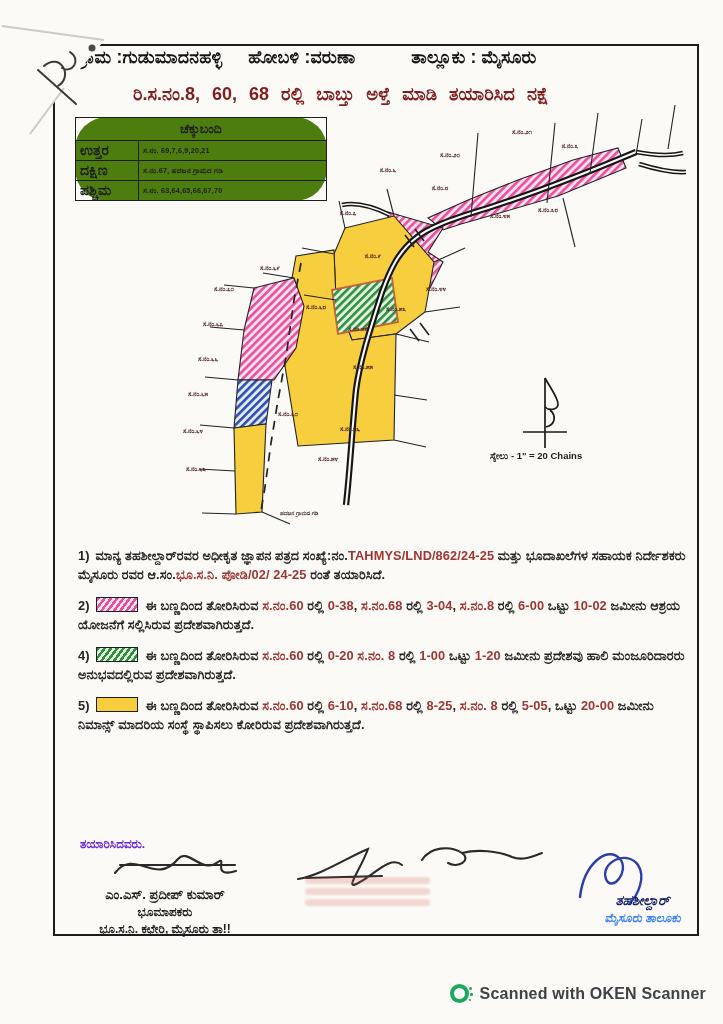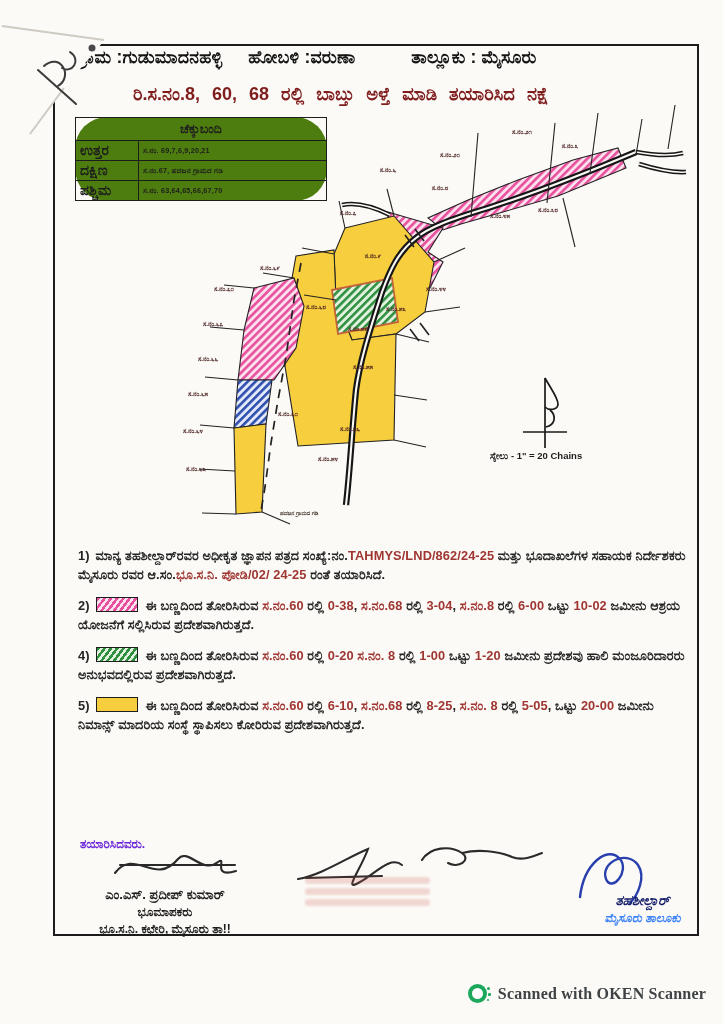--- a/index.html
+++ b/index.html
@@ -53,21 +53,21 @@
   .col-th{left:515px;top:58px;width:135px;color:#17206b;font-style:italic;}
   .col-th .l1{font-size:13.5px;}
   .col-th .l2{color:#3b82f6;}
   .sigsvg{position:absolute;left:0;top:0;width:635px;height:100px;}
   .stamp{position:absolute;left:245px;top:38px;width:125px;height:46px;opacity:.22;filter:blur(1.2px);}
   .stamp div{height:7px;margin:4px 0;background:#cf5a4e;border-radius:3px;}
   
   .torn{position:absolute;left:0px;top:18px;width:140px;height:140px;z-index:6;}
   
   .footer{position:absolute;left:0;top:984px;width:706px;display:flex;justify-content:flex-end;
-          align-items:center;gap:10px;font-family:Liberation Serif, serif;}
+          align-items:center;gap:10px;}
   .oken-icon{position:relative;width:20px;height:20px;}
   .oken-icon .ring{position:absolute;left:0;top:0;width:11px;height:11px;border:4.5px solid #1ba75c;
           border-radius:50%;background:#fff;}
   .oken-icon .d1,.oken-icon .d2,.oken-icon .d3{position:absolute;background:#1ba75c;border-radius:50%;}
   .oken-icon .d1{width:3px;height:3px;right:-2px;top:3px;}
   .oken-icon .d2{width:2.5px;height:2.5px;right:-3px;top:9px;}
   .oken-icon .d3{width:2px;height:2px;right:-1px;top:15px;}
   .footer .txt{font-size:16px;color:#3f4345;font-weight:600;letter-spacing:.2px;}
 </style>
 </head>

